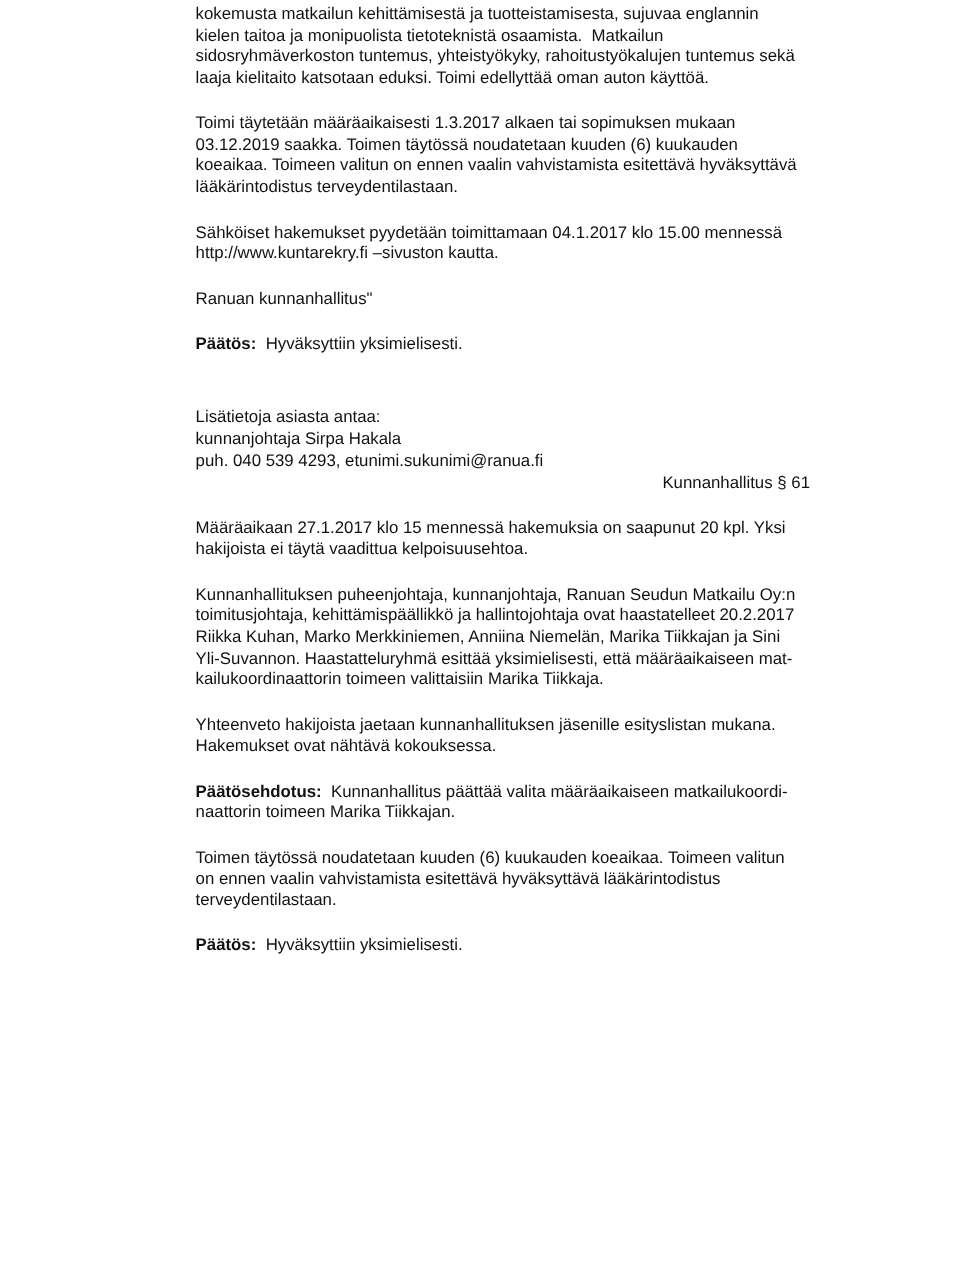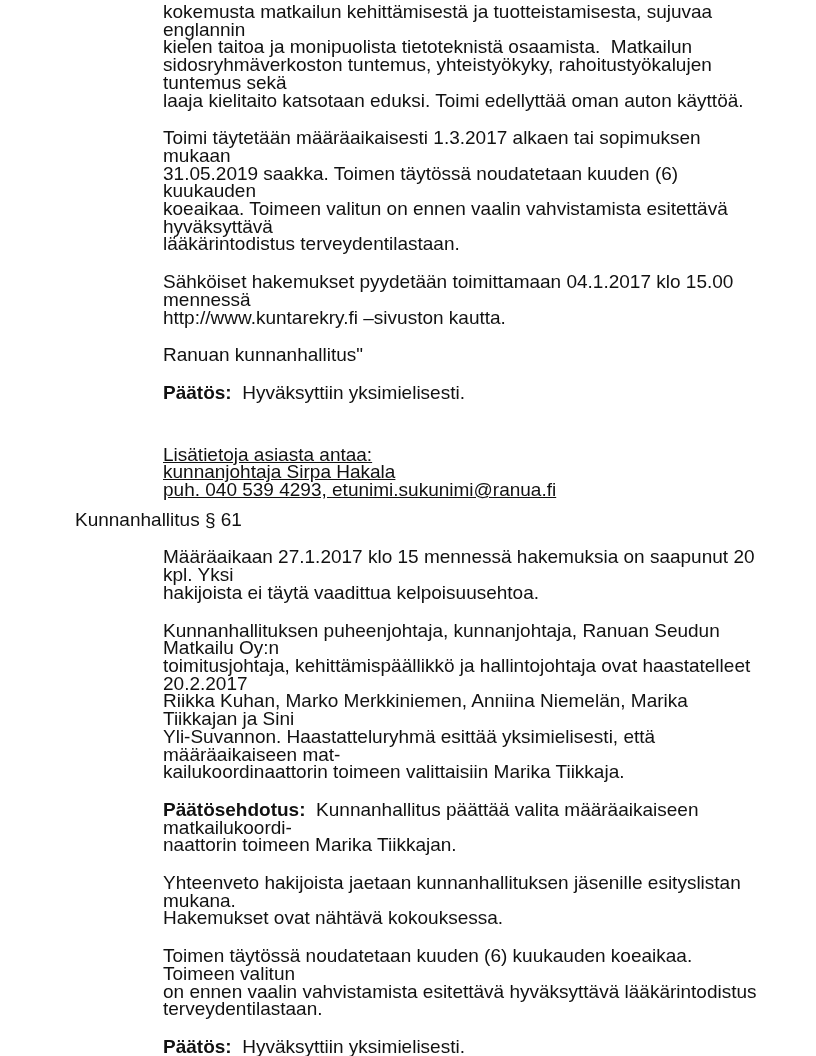--- a/index.html
+++ b/index.html
@@ -8,56 +8,56 @@
     background: #ffffff;
   }
   .page {
     position: relative;
     width: 816px;
     height: 1056px;
     background: #ffffff;
     box-sizing: border-box;
     padding-top: 3px;
     font-family: "Liberation Sans", sans-serif;
-    font-size: 19px;
+    font-size: 14px;
     line-height: 17.7px;
     color: #111111;
     overflow: hidden;
   }
   .para {
     white-space: pre-wrap;
     margin: 0 0 20px 163px;
     width: 600px;
   }
   .para.outdent {
     margin-left: 75px;
+    text-align: right;
   }
   .para.gap-large {
     margin-bottom: 44px;
   }
   .para.gap-none {
-    margin-bottom: 12px;
-    text-decoration: underline;
+    margin-bottom: 1px;
   }
   .decision-label {
     font-weight: bold;
   }
 </style>
 </head>
 <body>
 
 <div class="page">
 
   <div class="para">kokemusta matkailun kehittämisestä ja tuotteistamisesta, sujuvaa englannin
 kielen taitoa ja monipuolista tietoteknistä osaamista.  Matkailun
 sidosryhmäverkoston tuntemus, yhteistyökyky, rahoitustyökalujen tuntemus sekä
 laaja kielitaito katsotaan eduksi. Toimi edellyttää oman auton käyttöä.</div>
 
   <div class="para">Toimi täytetään määräaikaisesti 1.3.2017 alkaen tai sopimuksen mukaan
-31.05.2019 saakka. Toimen täytössä noudatetaan kuuden (6) kuukauden
+03.12.2019 saakka. Toimen täytössä noudatetaan kuuden (6) kuukauden
 koeaikaa. Toimeen valitun on ennen vaalin vahvistamista esitettävä hyväksyttävä
 lääkärintodistus terveydentilastaan.</div>
 
   <div class="para">Sähköiset hakemukset pyydetään toimittamaan 04.1.2017 klo 15.00 mennessä
 http://www.kuntarekry.fi –sivuston kautta.</div>
 
 
 
   <div class="para">Ranuan kunnanhallitus"</div>
 
@@ -72,25 +72,25 @@
 
   <div class="para">Määräaikaan 27.1.2017 klo 15 mennessä hakemuksia on saapunut 20 kpl. Yksi
 hakijoista ei täytä vaadittua kelpoisuusehtoa.</div>
 
   <div class="para">Kunnanhallituksen puheenjohtaja, kunnanjohtaja, Ranuan Seudun Matkailu Oy:n
 toimitusjohtaja, kehittämispäällikkö ja hallintojohtaja ovat haastatelleet 20.2.2017
 Riikka Kuhan, Marko Merkkiniemen, Anniina Niemelän, Marika Tiikkajan ja Sini
 Yli-Suvannon. Haastatteluryhmä esittää yksimielisesti, että määräaikaiseen mat-
 kailukoordinaattorin toimeen valittaisiin Marika Tiikkaja.</div>
 
+  <div class="para">Yhteenveto hakijoista jaetaan kunnanhallituksen jäsenille esityslistan mukana.
+Hakemukset ovat nähtävä kokouksessa.</div>
+
   <div class="para"><span class="decision-label">Päätösehdotus:</span><span>  Kunnanhallitus päättää valita määräaikaiseen matkailukoordi-
 naattorin toimeen Marika Tiikkajan.</span></div>
-
-  <div class="para">Yhteenveto hakijoista jaetaan kunnanhallituksen jäsenille esityslistan mukana.
-Hakemukset ovat nähtävä kokouksessa.</div>
 
   <div class="para">Toimen täytössä noudatetaan kuuden (6) kuukauden koeaikaa. Toimeen valitun
 on ennen vaalin vahvistamista esitettävä hyväksyttävä lääkärintodistus
 terveydentilastaan.</div>
 
   <div class="para"><span class="decision-label">Päätös:</span><span>  Hyväksyttiin yksimielisesti.</span></div>
 
 </div>
 
 </body></html>

